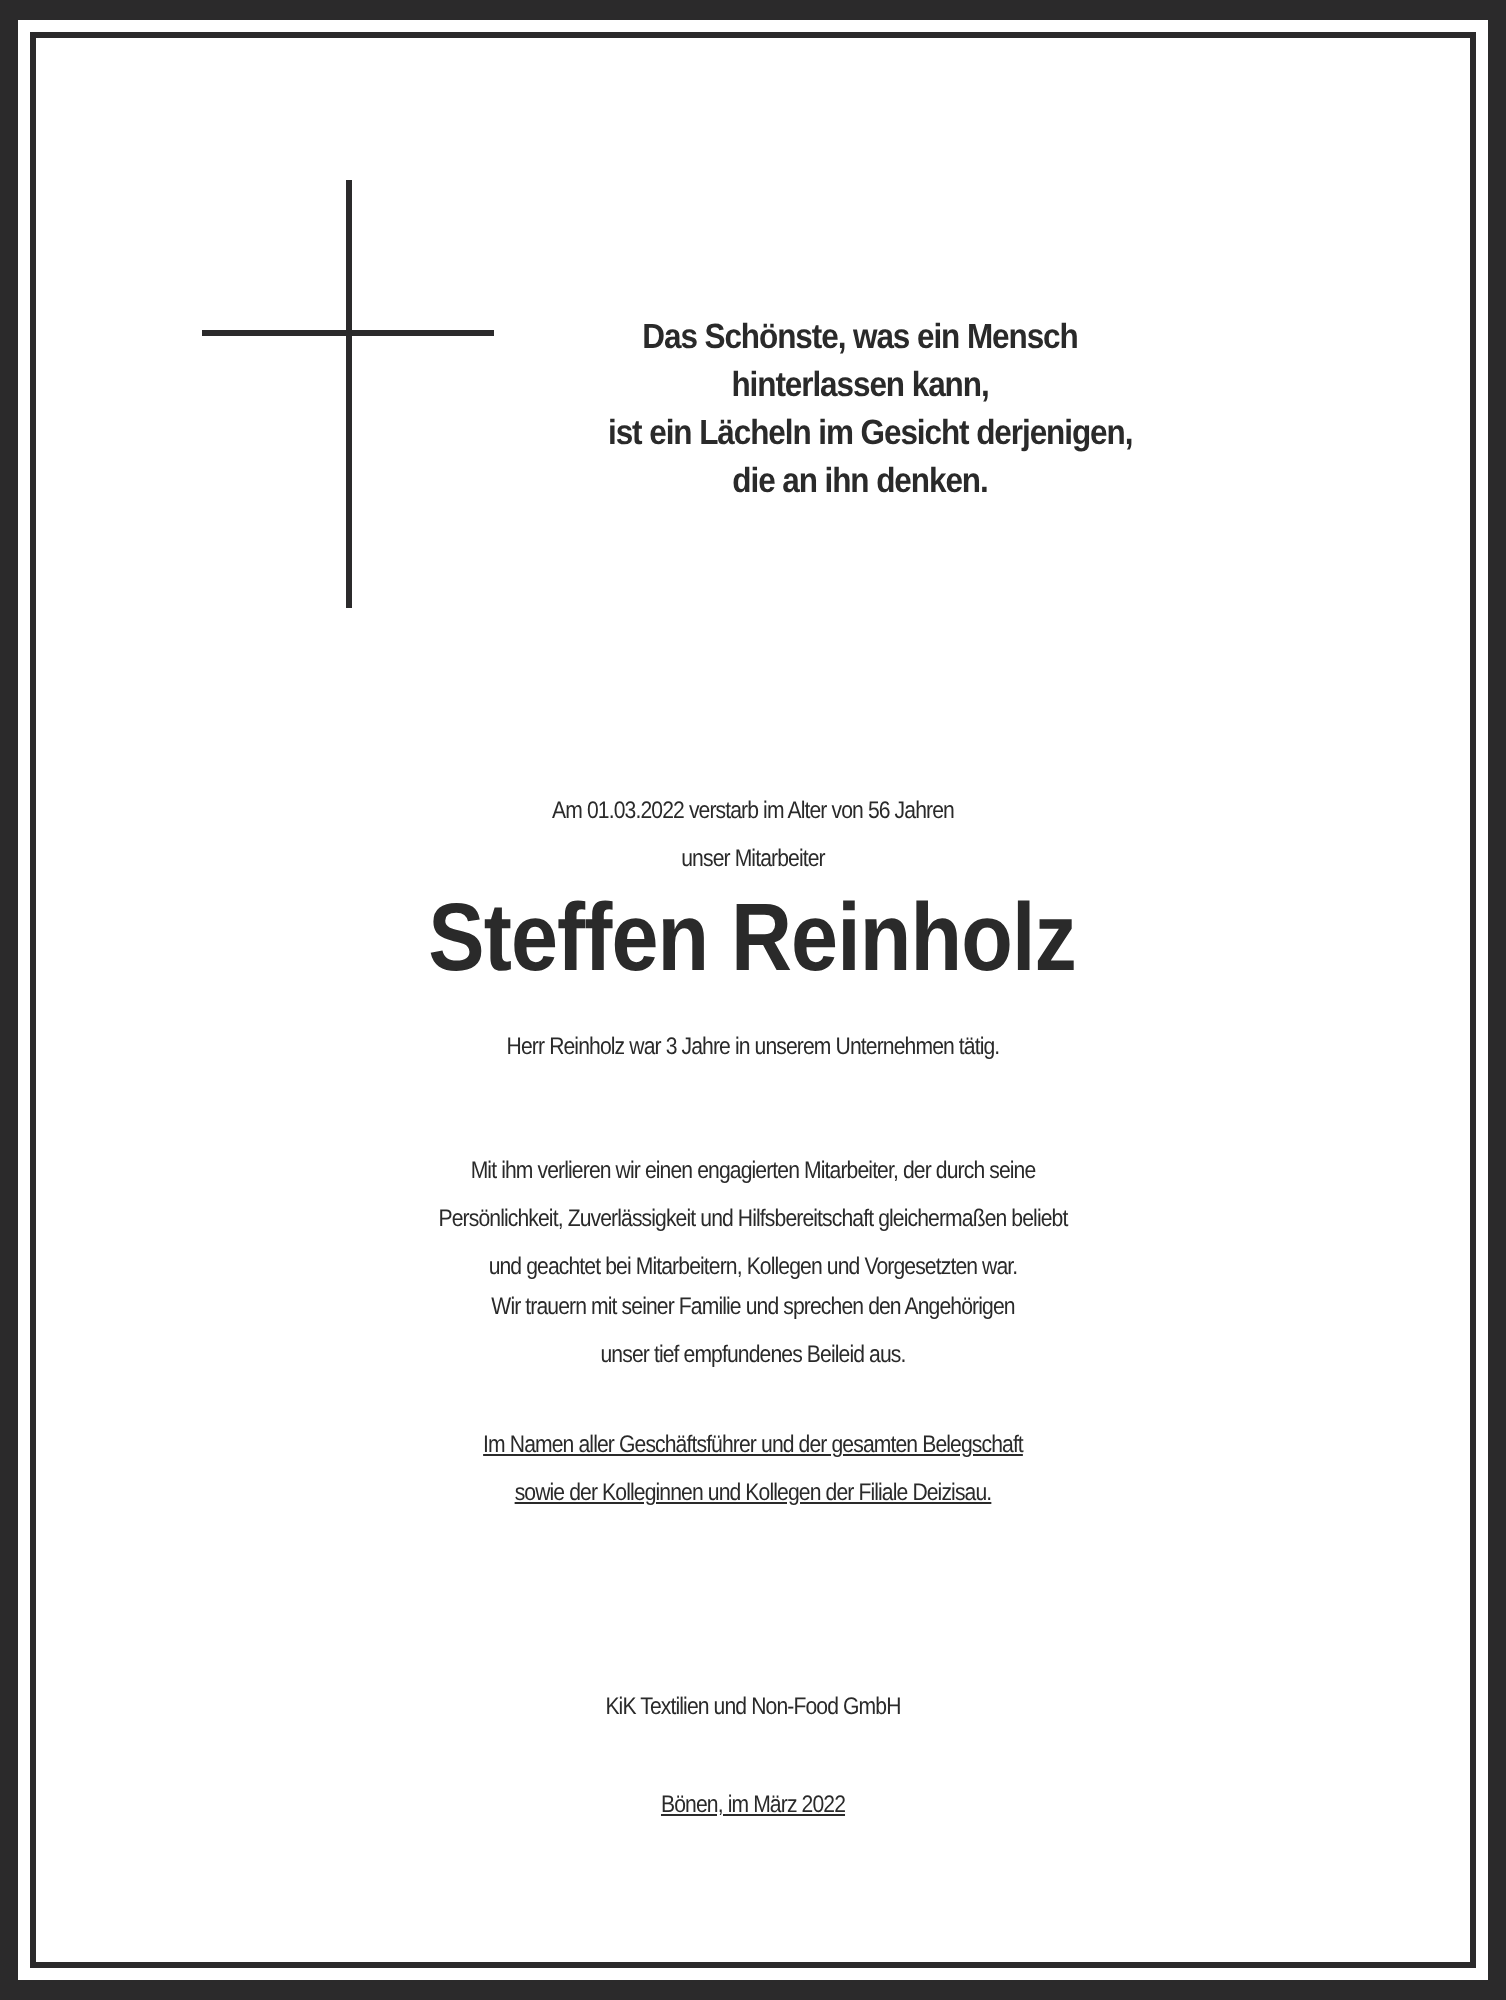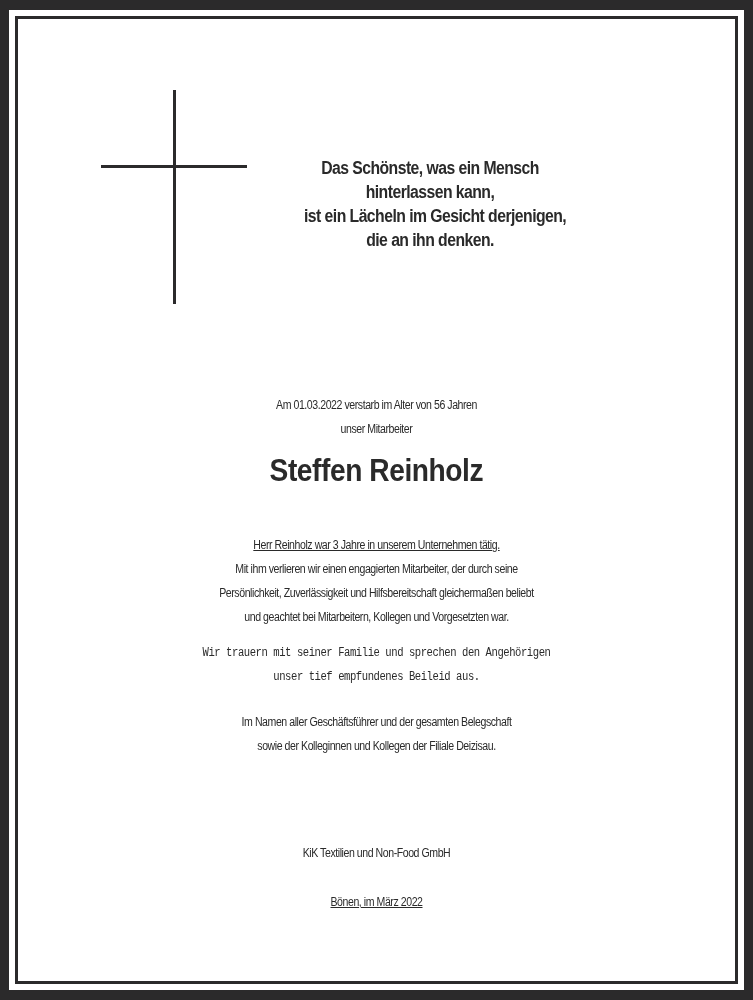--- a/index.html
+++ b/index.html
@@ -35,21 +35,21 @@
   }
   .quote div { white-space: nowrap; }
   .body-text {
     position: absolute; left: 40px; right: 40px;
     text-align: center; font-size: 12px; line-height: 24px;
     letter-spacing: -0.5px;
   }
   .body-text div { white-space: nowrap; transform: scaleX(0.88); transform-origin: center; }
   .name {
     position: absolute; left: 40px; right: 40px; top: 448px;
-    text-align: center; font-weight: bold; font-size: 32px; line-height: 44px;
+    text-align: center; font-weight: bold; font-size: 48px; line-height: 44px;
     letter-spacing: -0.5px;
   }
   .name span { display: inline-block; transform: scaleX(0.88); transform-origin: center; }
 </style>
 </head>
 <body>
 
 <div class="outer-gap"></div>
 <div class="inner-frame"></div>
 
@@ -67,36 +67,36 @@
 
 <div class="body-text" style="top:393px;">
   <div>Am 01.03.2022 verstarb im Alter von 56 Jahren</div>
   <div>unser Mitarbeiter</div>
 </div>
 
 <div class="name">
   <span>Steffen Reinholz</span>
 </div>
 
-<div class="body-text" style="top:533px;text-decoration:underline;">
+<div class="body-text" style="top:511px;">
   <div>Herr Reinholz war 3 Jahre in unserem Unternehmen tätig.</div>
 </div>
 
-<div class="body-text" style="top:557px;">
+<div class="body-text" style="top:573px;">
   <div>Mit ihm verlieren wir einen engagierten Mitarbeiter, der durch seine</div>
   <div>Persönlichkeit, Zuverlässigkeit und Hilfsbereitschaft gleichermaßen beliebt</div>
   <div>und geachtet bei Mitarbeitern, Kollegen und Vorgesetzten war.</div>
 </div>
 
-<div class="body-text" style="top:641px;font-family:Liberation Mono, monospace;">
+<div class="body-text" style="top:641px;">
   <div>Wir trauern mit seiner Familie und sprechen den Angehörigen</div>
   <div>unser tief empfundenes Beileid aus.</div>
 </div>
 
-<div class="body-text" style="top:710px;">
+<div class="body-text" style="top:710px;text-decoration:underline;">
   <div>Im Namen aller Geschäftsführer und der gesamten Belegschaft</div>
   <div>sowie der Kolleginnen und Kollegen der Filiale Deizisau.</div>
 </div>
 
 <div class="body-text" style="top:841px;">
   <div>KiK Textilien und Non-Food GmbH</div>
 </div>
 
 <div class="body-text" style="top:890px;text-decoration:underline;">
   <div>Bönen, im März 2022</div>

